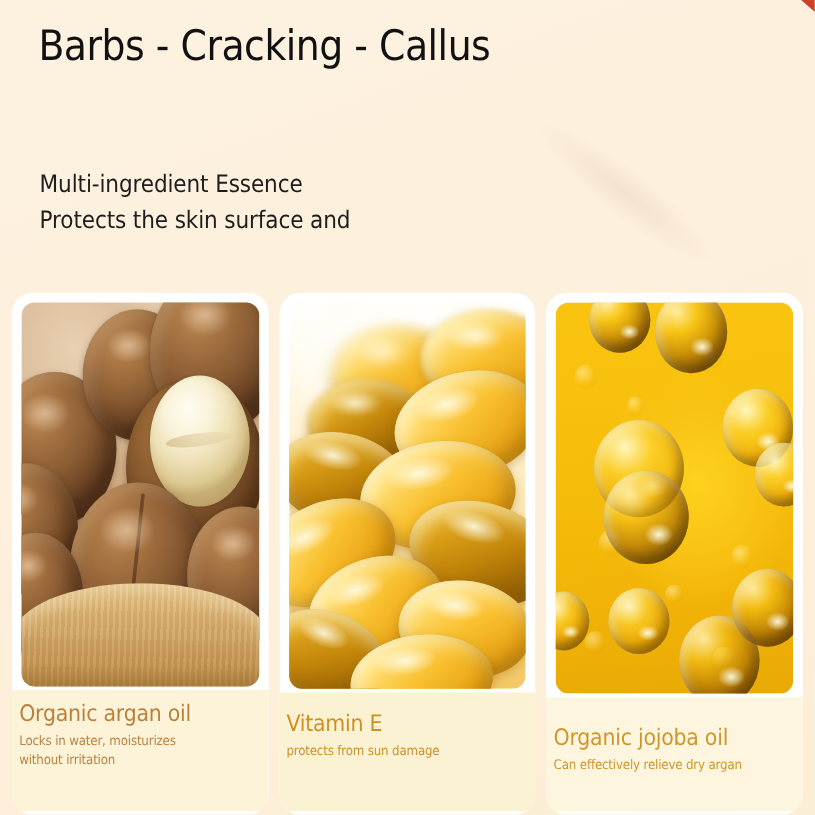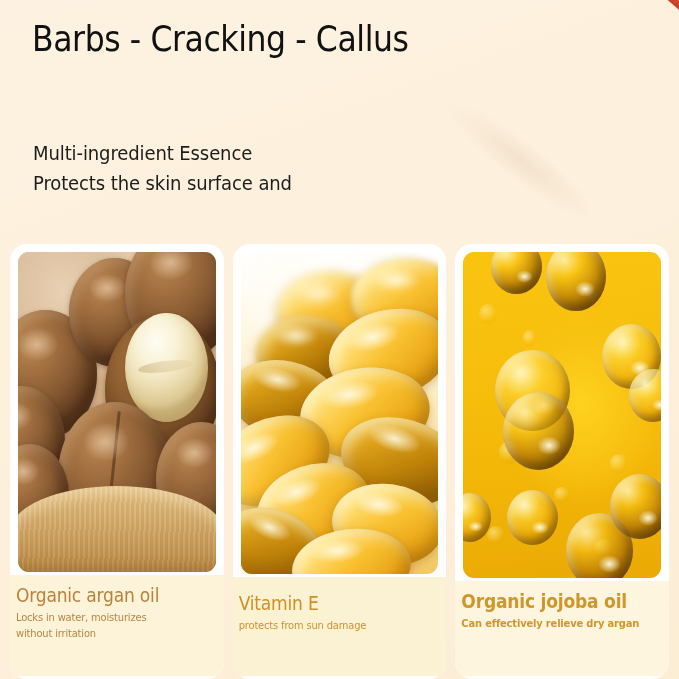--- a/index.html
+++ b/index.html
@@ -173,21 +173,21 @@
   }
   .card1 .ing-title { color: #b9813b; }
   .card1 .ing-desc  { color: #b9843f; }
   .card2 .ing-title { color: #d08f21; }
   .card2 .ing-desc  { color: #cf9128; }
   .card3 .ing-title { color: #cf962c; }
   .card3 .ing-desc  { color: #cf962c; }
 
   .card1 .caption { padding-top: 8px; }
   .card2 .caption { padding-top: 14px; }
-  .card3 .caption { padding-top: 8px; font-weight: bold; }
+  .card3 .caption { padding-top: 22px; }
 
   
   .nuts {
     position: absolute; inset: 0;
     background:
       radial-gradient(ellipse 60% 45% at 22% 12%, #e8d0b2 0%, #dcc0a0 40%, rgba(220,192,160,0) 72%),
       linear-gradient(180deg, #e7cdae 0%, #d9b892 32%, #c9a176 62%, #b98b5d 100%);
   }
   .nut {
     position: absolute;

